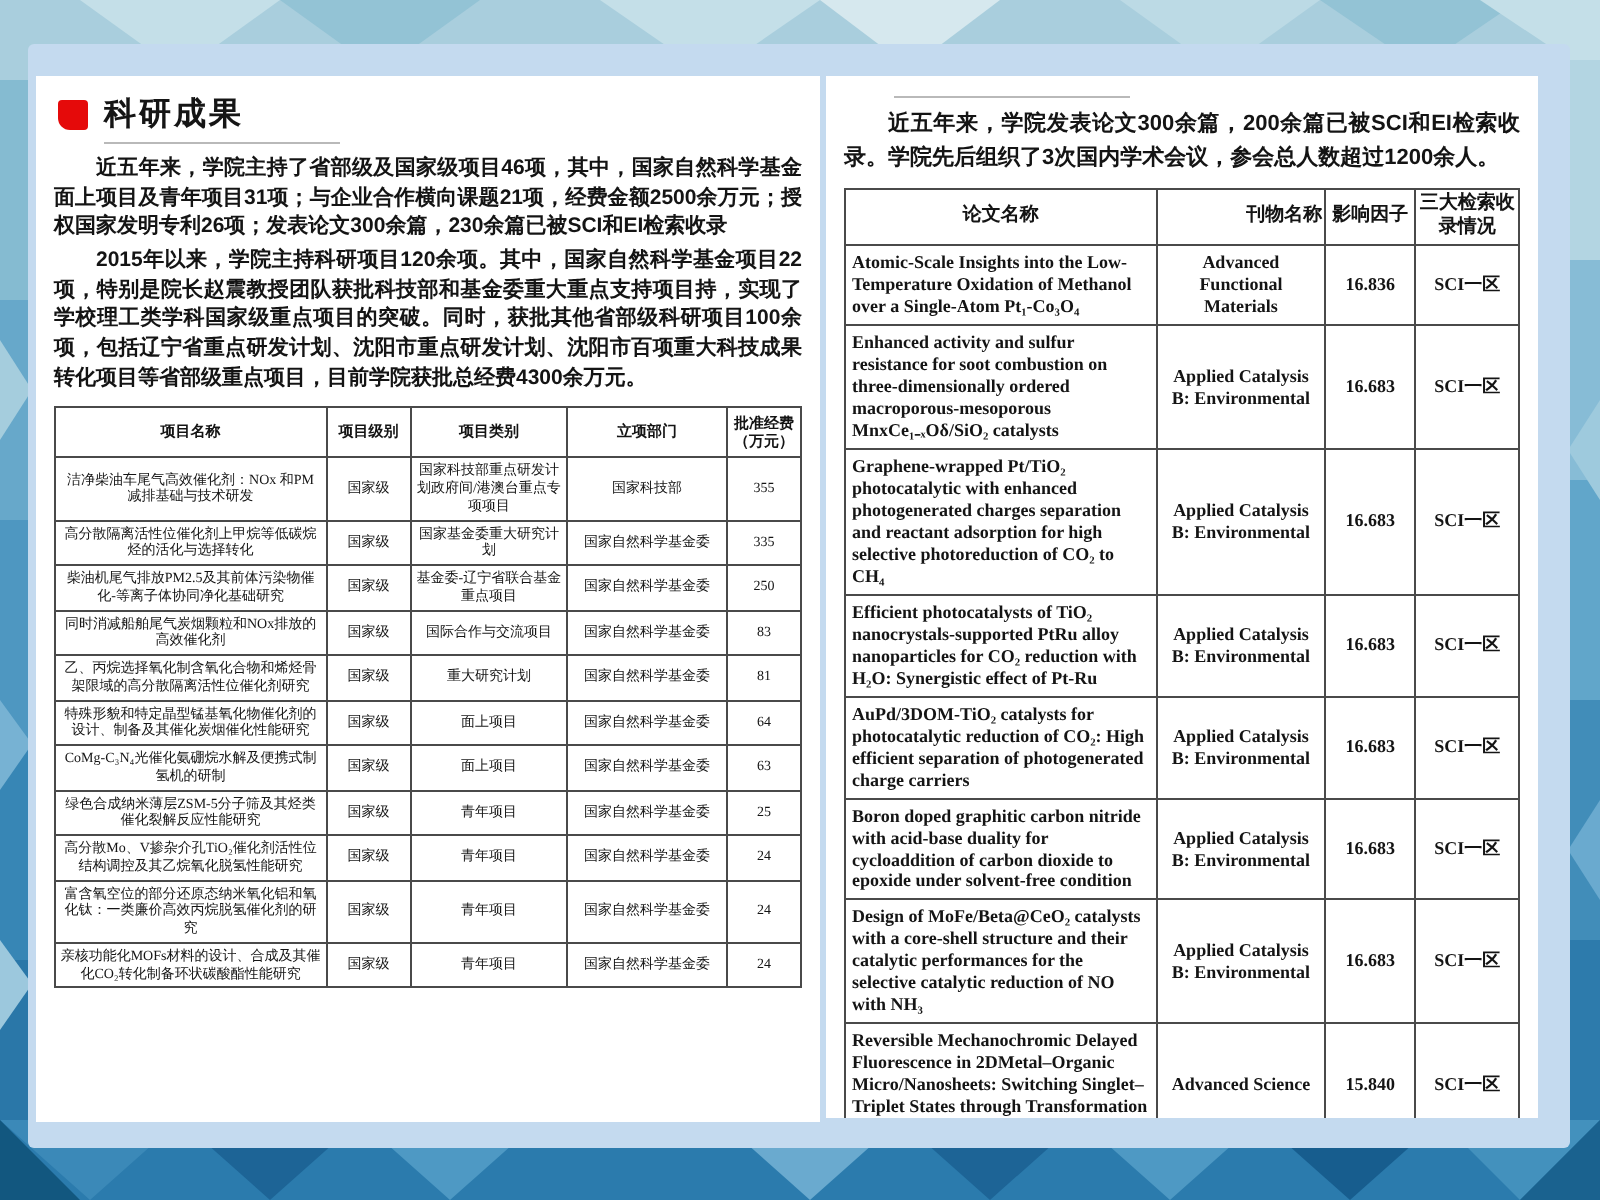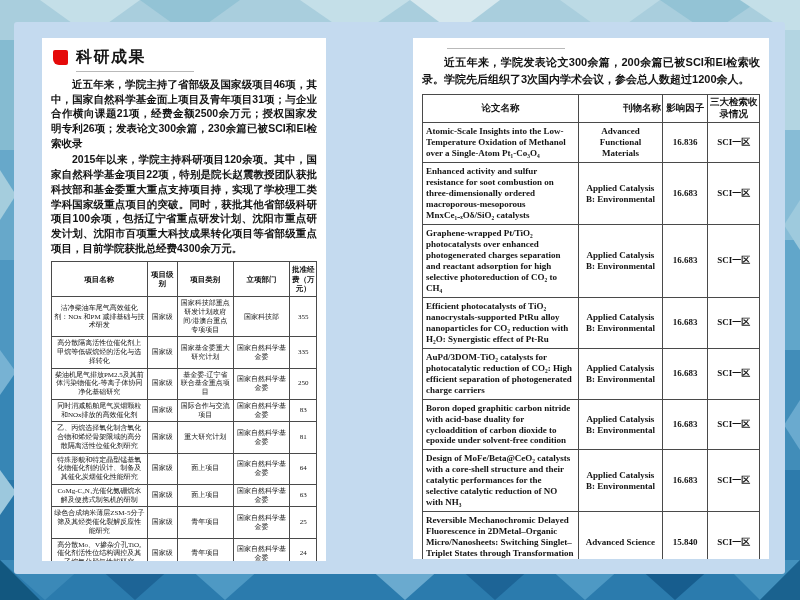--- a/index.html
+++ b/index.html
@@ -10,21 +10,21 @@
   .bg-svg { position:absolute; left:0; top:0; width:800px; height:600px; }
 
   .frame {
     position:absolute; left:14px; top:22px; width:771px; height:552px;
     background:#c4daef; border-radius:3px;
   }
   .panel {
     position:absolute; top:16px; background:#ffffff; box-sizing:border-box;
     padding:7px 9px 6px 9px; overflow:hidden;
   }
-  .panel-left  { left:28px;  width:284px; height:523px; }
+  .panel-left  { left:4px;  width:392px; height:523px; }
   .panel-right { left:399px; width:356px; height:521px; }
 
   .title-row { display:flex; align-items:center; gap:8px; margin:2px 0 0 2px; }
   .red-sq { width:15px; height:15px; background:#e50a0a; border-radius:2px 2px 2px 6px; flex:0 0 auto; }
   .panel-title { font-size:16px; font-weight:bold; margin:0; letter-spacing:1.5px; color:#151515; }
   .title-line { height:1px; background:#b9b9b9; width:118px; margin:3px 0 5px 25px; }
 
   .intro {
     font-size:10.5px; font-weight:bold; line-height:1.4; margin:2px 0 0 0;
     text-indent:2em; text-align:justify; color:#141414;
@@ -222,21 +222,21 @@
             <td>16.836</td>
             <td>SCI一区</td>
           </tr>
           <tr>
             <td>Enhanced activity and sulfur resistance for soot combustion on three-dimensionally ordered macroporous-mesoporous MnxCe₁₋ₓOδ/SiO₂ catalysts</td>
             <td>Applied Catalysis B: Environmental</td>
             <td>16.683</td>
             <td>SCI一区</td>
           </tr>
           <tr>
-            <td>Graphene-wrapped Pt/TiO₂ photocatalysts over enhanced photogenerated charges separation and reactant adsorption for high selective photoreduction of CO₂ to CH₄</td>
+            <td>Graphene-wrapped Pt/TiO₂ photocatalytic with enhanced photogenerated charges separation and reactant adsorption for high selective photoreduction of CO₂ to CH₄</td>
             <td>Applied Catalysis B: Environmental</td>
             <td>16.683</td>
             <td>SCI一区</td>
           </tr>
           <tr>
             <td>Efficient photocatalysts of TiO₂ nanocrystals-supported PtRu alloy nanoparticles for CO₂ reduction with H₂O: Synergistic effect of Pt-Ru</td>
             <td>Applied Catalysis B: Environmental</td>
             <td>16.683</td>
             <td>SCI一区</td>
           </tr>

